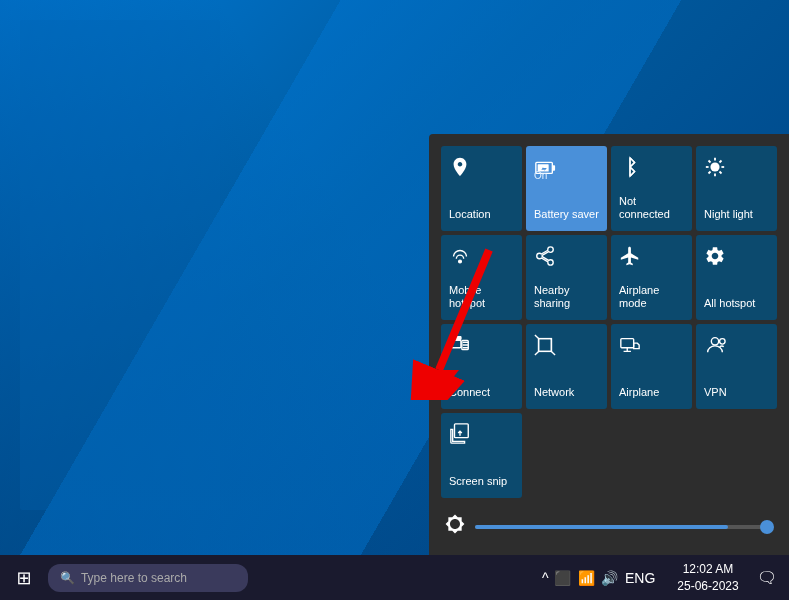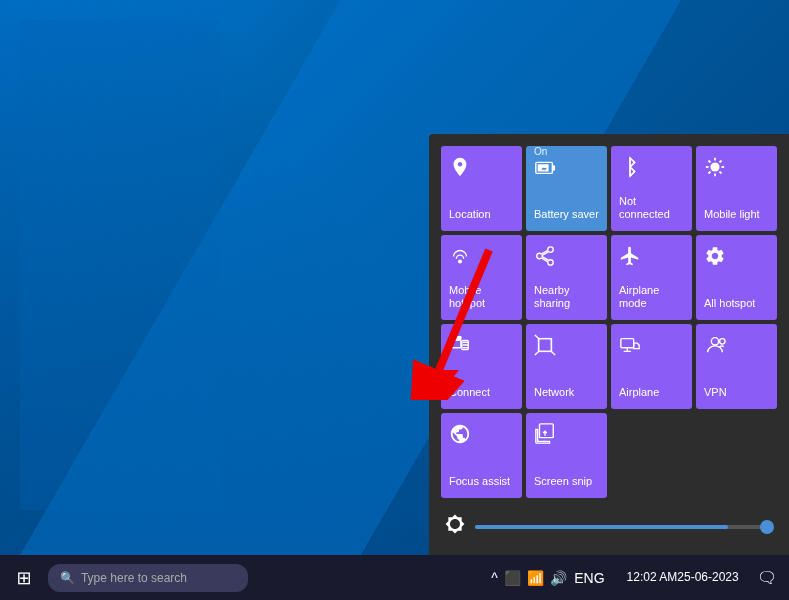--- a/index.html
+++ b/index.html
@@ -64,21 +64,21 @@
     }
 
     .taskbar-icon {
       color: #fff;
       font-size: 14px;
       cursor: pointer;
     }
 
     .taskbar-clock {
       display: flex;
-      flex-direction: row;
+      flex-direction: column;
       align-items: center;
       color: #fff;
       font-size: 12px;
       line-height: 1.4;
       padding: 0 6px;
       cursor: pointer;
     }
 
     .taskbar-notification {
       color: #fff;
@@ -101,21 +101,21 @@
 
     
     .tiles-grid {
       display: grid;
       grid-template-columns: repeat(4, 1fr);
       gap: 4px;
       margin-bottom: 12px;
     }
 
     .tile {
-      background: #8b5cf6;
+      background: #0c4a6e;
       border-radius: 3px;
       padding: 10px 8px;
       display: flex;
       flex-direction: column;
       align-items: flex-start;
       justify-content: space-between;
       height: 85px;
       cursor: pointer;
       position: relative;
       transition: background 0.1s;
@@ -135,21 +135,21 @@
       font-size: 11px;
       color: #fff;
       line-height: 1.2;
       width: 100%;
     }
 
     .tile-status {
       font-size: 10px;
       color: #ccc;
       position: absolute;
-      top: 0;
+      top: 24px;
       left: 8px;
     }
 
     .tile.active .tile-status {
       color: #e0f0ff;
     }
 
     
     .brightness-row {
       display: flex;
@@ -319,21 +319,21 @@
           <line x1="12" y1="2" x2="12" y2="5" stroke="white" stroke-width="2"></line>
           <line x1="12" y1="19" x2="12" y2="22" stroke="white" stroke-width="2"></line>
           <line x1="2" y1="12" x2="5" y2="12" stroke="white" stroke-width="2"></line>
           <line x1="19" y1="12" x2="22" y2="12" stroke="white" stroke-width="2"></line>
           <line x1="4.9" y1="4.9" x2="7.1" y2="7.1" stroke="white" stroke-width="2"></line>
           <line x1="16.9" y1="16.9" x2="19.1" y2="19.1" stroke="white" stroke-width="2"></line>
           <line x1="19.1" y1="4.9" x2="16.9" y2="7.1" stroke="white" stroke-width="2"></line>
           <line x1="7.1" y1="16.9" x2="4.9" y2="19.1" stroke="white" stroke-width="2"></line>
         </svg>
       </div>
-      <div class="tile-label">Mobile light</div>
+      <div class="tile-label">Night light</div>
     </div>
 
     <div class="tile">
       <div class="tile-icon">
         <svg width="22" height="22" viewBox="0 0 24 24" fill="none" stroke="white" stroke-width="1.5">
           <path d="M5 12.5C5 8.91 8.13 6 12 6s7 2.91 7 6.5"></path>
           <path d="M8 15c0-2.21 1.79-4 4-4s4 1.79 4 4"></path>
           <circle cx="12" cy="18" r="1.5" fill="white"></circle>
         </svg>
       </div>
@@ -405,29 +405,20 @@
         <svg width="22" height="22" viewBox="0 0 24 24" fill="none" stroke="white" stroke-width="1.5">
           <circle cx="12" cy="8" r="4"></circle>
           <path d="M4 20c0-4 3.58-7 8-7s8 3 8 7"></path>
           <circle cx="20" cy="8" r="3"></circle>
           <path d="M17 14c1.5-1 3.5-1 4.5 0"></path>
         </svg>
       </div>
       <div class="tile-label">VPN</div>
     </div>
 
-    <div class="tile">
-      <div class="tile-icon">
-        <svg width="22" height="22" viewBox="0 0 24 24" fill="white">
-          <path d="M12 3a9 9 0 0 0-9 9c0 4.97 4.03 9 9 9a9.002 9.002 0 0 0 8.48-6h-2.07A6.994 6.994 0 0 1 12 19c-3.86 0-7-3.14-7-7s3.14-7 7-7c1.93 0 3.68.79 4.95 2.05L14 10h7V3l-2.5 2.5C16.97 3.97 14.6 3 12 3z" opacity="0"></path>
-          <path d="M12 2C6.48 2 2 6.48 2 12s4.48 10 10 10 10-4.48 10-10S17.52 2 12 2zm-1 17.93c-3.95-.49-7-3.85-7-7.93 0-.62.08-1.21.21-1.79L9 15v1c0 1.1.9 2 2 2v1.93zm6.9-2.54c-.26-.81-1-1.39-1.9-1.39h-1v-3c0-.55-.45-1-1-1H8v-2h2c.55 0 1-.45 1-1V7h2c1.1 0 2-.9 2-2v-.41c2.93 1.19 5 4.06 5 7.41 0 2.08-.8 3.97-2.1 5.39z"></path>
-        </svg>
-      </div>
-      <div class="tile-label">Focus assist</div>
-    </div>
 
     <div class="tile">
       <div class="tile-icon">
         <svg width="22" height="22" viewBox="0 0 24 24" fill="none" stroke="white" stroke-width="1.5">
           <path d="M4 7H2v14a1 1 0 0 0 1 1h14v-2H4V7z"></path>
           <path d="M20 1H7a1 1 0 0 0-1 1v13a1 1 0 0 0 1 1h13a1 1 0 0 0 1-1V2a1 1 0 0 0-1-1z"></path>
           <path d="M10 11l2-2 2 2M12 9v5"></path>
         </svg>
       </div>
       <div class="tile-label">Screen snip</div>

